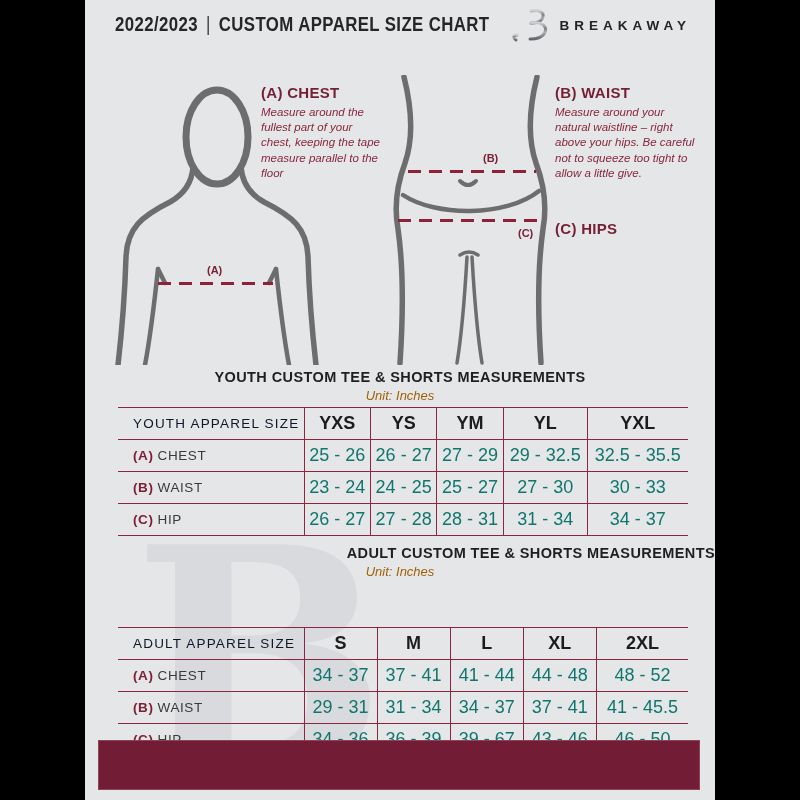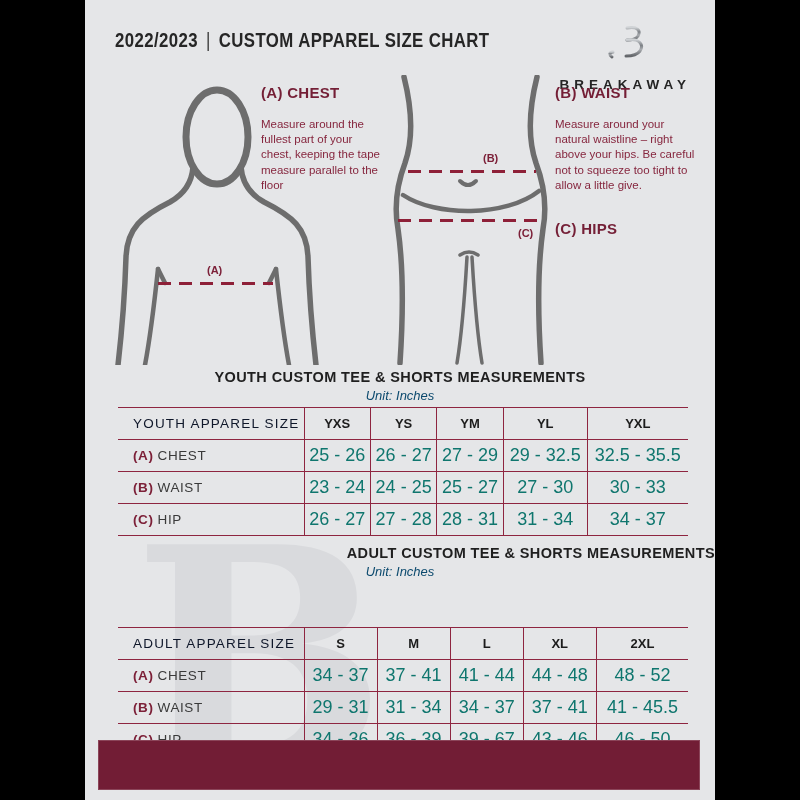--- a/index.html
+++ b/index.html
@@ -9,65 +9,65 @@
     background:#e5e6e8; overflow:hidden;
   }
   
   .watermark {
     position:absolute; left:48px; top:508px; z-index:0;
     font-family:"DejaVu Serif", serif; font-weight:bold;
     font-size:300px; line-height:1; color:#d9dadd;
     user-select:none;
   }
   
-  .header { position:absolute; left:30px; right:24px; top:18px; height:46px; z-index:2; }
+  .header { position:absolute; left:30px; right:24px; top:2px; height:46px; z-index:2; }
   .header-title {
     position:absolute; left:0; top:10px; white-space:nowrap;
     font-size:21px; font-weight:bold; color:#262626; letter-spacing:0.5px;
     transform:scaleX(0.80); transform-origin:left center;
   }
   .header-title .divider { margin:0 10px; font-weight:normal; color:#3a3a3a; }
-  .brand-group { position:absolute; right:0; top:0; height:46px; display:flex; align-items:center; gap:11px;flex-direction:column; }
+  .brand-group { position:absolute; right:0; top:0; height:46px; display:flex; align-items:center; gap:11px; }
   .brand-text { font-size:13.5px; font-weight:bold; letter-spacing:5px; color:#242424; }
   
   .fig-svg { position:absolute; z-index:1; pointer-events:none; }
   .guide-block { position:absolute; z-index:2; }
   .guide-heading { font-size:15px; font-weight:bold; color:#741f36; letter-spacing:0.3px; }
   .guide-text {
-    margin-top:16px; font-size:11.5px; line-height:1.32; 
+    margin-top:4px; font-size:11.5px; line-height:1.32; font-style:italic;
     color:#86263e; white-space:pre-line;
   }
   .dash-line {
     position:absolute; height:3px; z-index:2;
     background:repeating-linear-gradient(90deg, #8e2038 0 13px, transparent 13px 21px);
   }
   .dash-label { position:absolute; z-index:2; font-size:11px; font-weight:bold; color:#7c2038; }
   
   .section-title {
     position:absolute; left:0; width:100%; text-align:center; z-index:1;
     font-size:14.5px; font-weight:bold; color:#1f1f1f; letter-spacing:0.4px;
   }
   .section-unit {
     position:absolute; left:0; width:100%; text-align:center; z-index:1;
-    font-size:13px; font-style:italic; color:#0c4a6e;
+    font-size:13px; font-style:italic; color:#a16207;
   }
   
   table.size-table {
     position:absolute; left:33px; width:570px; z-index:1;
     border-collapse:collapse; background:transparent;
   }
   .size-table tr { height:32px; }
   .size-table td, .size-table th { border-top:1.5px solid #8e2540; padding:0; }
   .size-table tr:last-child td { border-bottom:1.5px solid #8e2540; }
   .size-table td + td, .size-table th + th { border-left:1.5px solid #8e2540; }
   .size-table th.size-label {
     font-weight:normal; text-align:left; padding-left:15px;
     font-size:13.5px; letter-spacing:1.2px; color:#0f172a;
   }
-  .size-table th.size-col { font-size:13px; font-weight:bold; color:#1c1c1c; }
+  .size-table th.size-col { font-size:18px; font-weight:bold; color:#1c1c1c; }
   .size-table td { text-align:center; font-size:18px; color:#0f766e; }
   .size-table td.label-cell { text-align:left; padding-left:15px; font-size:13.5px; letter-spacing:0.6px; color:#3a3a3a; }
   .size-table td.label-cell .pfx { font-weight:bold; color:#7c2038; margin-right:4px; }
   
   .footer-bar {
     position:absolute; left:13px; top:740px; width:602px; height:50px;
     background:#721d35; z-index:3; box-shadow:inset 0 0 0 1px rgba(255,255,255,0.18);
   }
 </style>
 </head>

